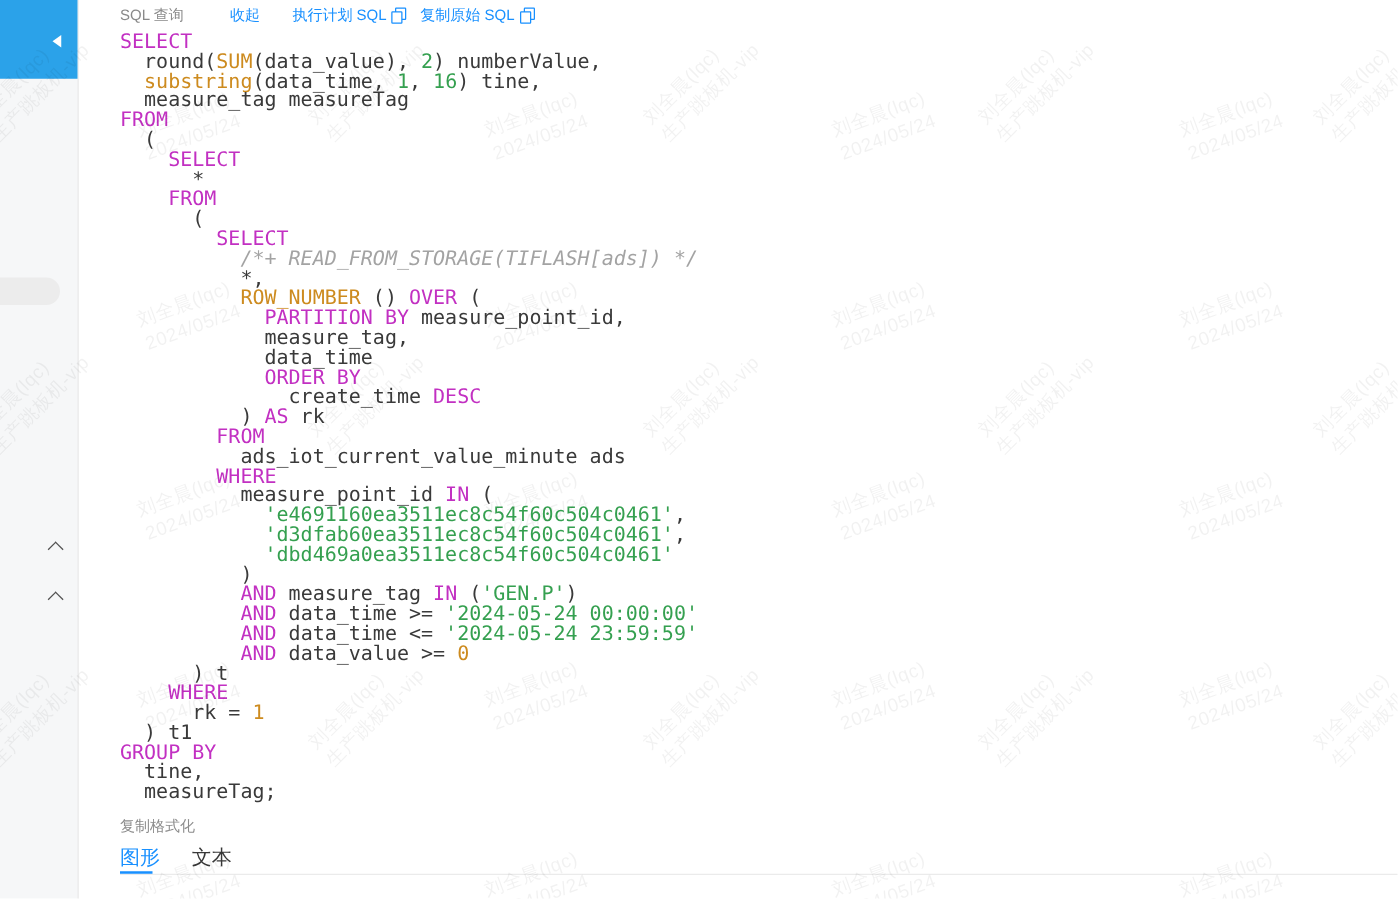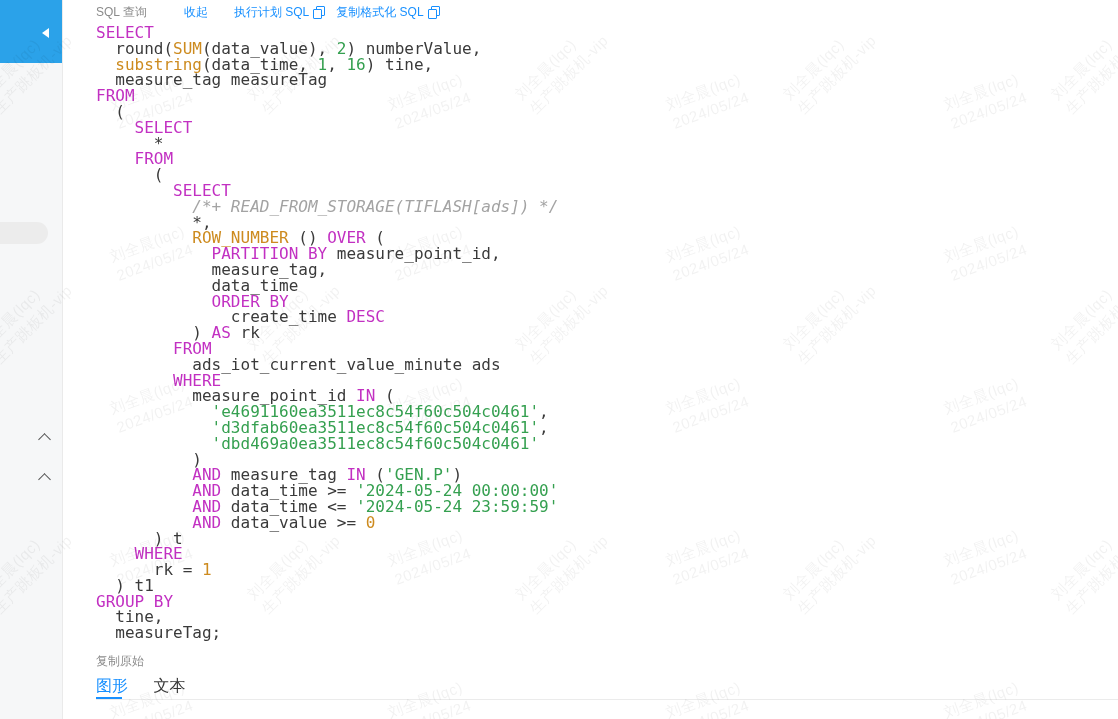--- a/index.html
+++ b/index.html
@@ -66,31 +66,31 @@
       <span class="tb-title">SQL 查询</span>
       <a class="tb-link g1">收起</a>
       <a class="tb-link g2">
           <span>执行计划 SQL</span>
           <span class="copy-ic">
             <i></i>
             <b></b>
           </span>
         </a>
       <a class="tb-link">
-          <span>复制格式化 SQL</span>
+          <span>复制原始 SQL</span>
           <span class="copy-ic">
             <i></i>
             <b></b>
           </span>
         </a>
     </div>
 
     <div class="code" id="sql-code"><div><span class="tk-kw">SELECT</span></div><div><span class="tk-pl">  round(</span><span class="tk-fn">SUM</span><span class="tk-pl">(data_value), </span><span class="tk-num">2</span><span class="tk-pl">) numberValue,</span></div><div><span class="tk-pl">  </span><span class="tk-fn">substring</span><span class="tk-pl">(data_time, </span><span class="tk-num">1</span><span class="tk-pl">, </span><span class="tk-num">16</span><span class="tk-pl">) tine,</span></div><div><span class="tk-pl">  measure_tag measureTag</span></div><div><span class="tk-kw">FROM</span></div><div><span class="tk-pl">  (</span></div><div><span class="tk-pl">    </span><span class="tk-kw">SELECT</span></div><div><span class="tk-pl">      *</span></div><div><span class="tk-pl">    </span><span class="tk-kw">FROM</span></div><div><span class="tk-pl">      (</span></div><div><span class="tk-pl">        </span><span class="tk-kw">SELECT</span></div><div><span class="tk-pl">          </span><span class="tk-cm">/*+ READ_FROM_STORAGE(TIFLASH[ads]) */</span></div><div><span class="tk-pl">          *,</span></div><div><span class="tk-pl">          </span><span class="tk-fn">ROW_NUMBER</span><span class="tk-pl"> () </span><span class="tk-kw">OVER</span><span class="tk-pl"> (</span></div><div><span class="tk-pl">            </span><span class="tk-kw">PARTITION BY</span><span class="tk-pl"> measure_point_id,</span></div><div><span class="tk-pl">            measure_tag,</span></div><div><span class="tk-pl">            data_time</span></div><div><span class="tk-pl">            </span><span class="tk-kw">ORDER BY</span></div><div><span class="tk-pl">              create_time </span><span class="tk-kw">DESC</span></div><div><span class="tk-pl">          ) </span><span class="tk-kw">AS</span><span class="tk-pl"> rk</span></div><div><span class="tk-pl">        </span><span class="tk-kw">FROM</span></div><div><span class="tk-pl">          ads_iot_current_value_minute ads</span></div><div><span class="tk-pl">        </span><span class="tk-kw">WHERE</span></div><div><span class="tk-pl">          measure_point_id </span><span class="tk-kw">IN</span><span class="tk-pl"> (</span></div><div><span class="tk-pl">            </span><span class="tk-str">'e4691160ea3511ec8c54f60c504c0461'</span><span class="tk-pl">,</span></div><div><span class="tk-pl">            </span><span class="tk-str">'d3dfab60ea3511ec8c54f60c504c0461'</span><span class="tk-pl">,</span></div><div><span class="tk-pl">            </span><span class="tk-str">'dbd469a0ea3511ec8c54f60c504c0461'</span></div><div><span class="tk-pl">          )</span></div><div><span class="tk-pl">          </span><span class="tk-kw">AND</span><span class="tk-pl"> measure_tag </span><span class="tk-kw">IN</span><span class="tk-pl"> (</span><span class="tk-str">'GEN.P'</span><span class="tk-pl">)</span></div><div><span class="tk-pl">          </span><span class="tk-kw">AND</span><span class="tk-pl"> data_time &gt;= </span><span class="tk-str">'2024-05-24 00:00:00'</span></div><div><span class="tk-pl">          </span><span class="tk-kw">AND</span><span class="tk-pl"> data_time &lt;= </span><span class="tk-str">'2024-05-24 23:59:59'</span></div><div><span class="tk-pl">          </span><span class="tk-kw">AND</span><span class="tk-pl"> data_value &gt;= </span><span class="tk-numa">0</span></div><div><span class="tk-pl">      ) t</span></div><div><span class="tk-pl">    </span><span class="tk-kw">WHERE</span></div><div><span class="tk-pl">      rk = </span><span class="tk-numa">1</span></div><div><span class="tk-pl">  ) t1</span></div><div><span class="tk-kw">GROUP BY</span></div><div><span class="tk-pl">  tine,</span></div><div><span class="tk-pl">  measureTag;</span></div></div>
 
-    <div class="plan-label">复制原始</div>
+    <div class="plan-label">复制格式化</div>
 
     <div class="tabs">
       <span class="tab active">图形</span>
       <span class="tab">文本</span>
     </div>
     <div class="tabs-bar">
       <span class="ink"></span>
     </div>
 
   </div>

